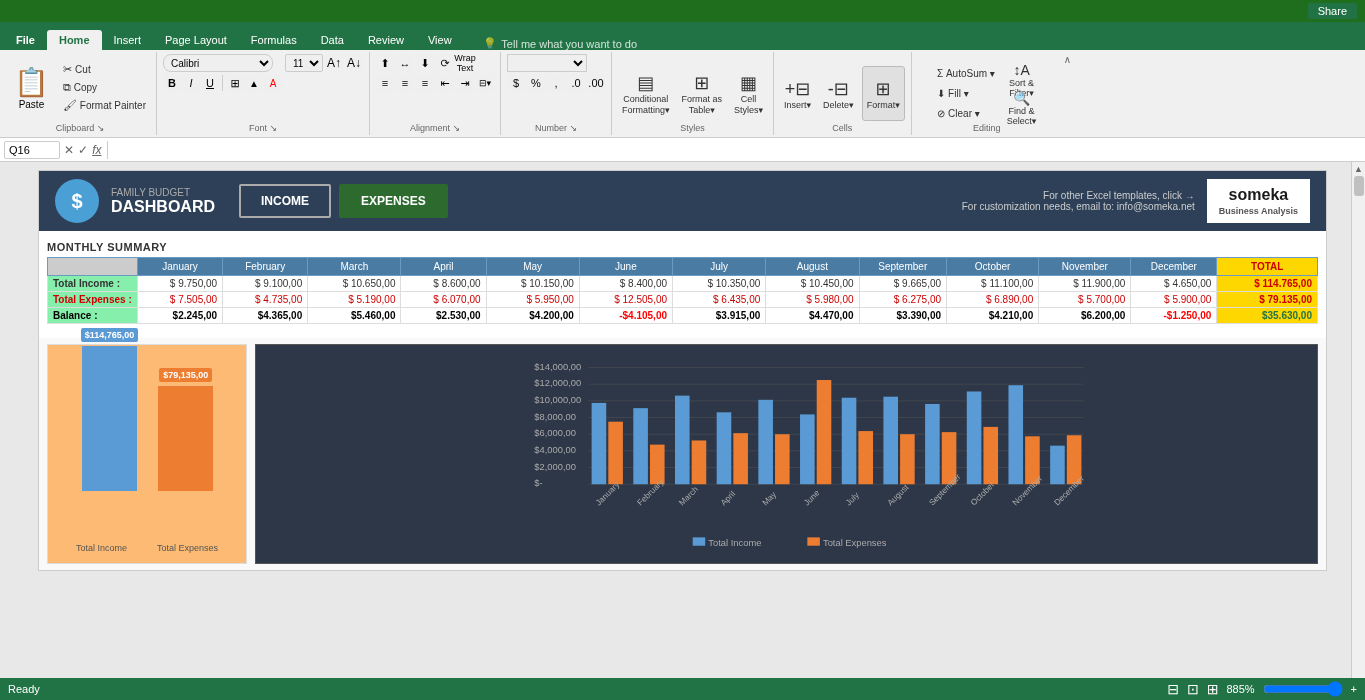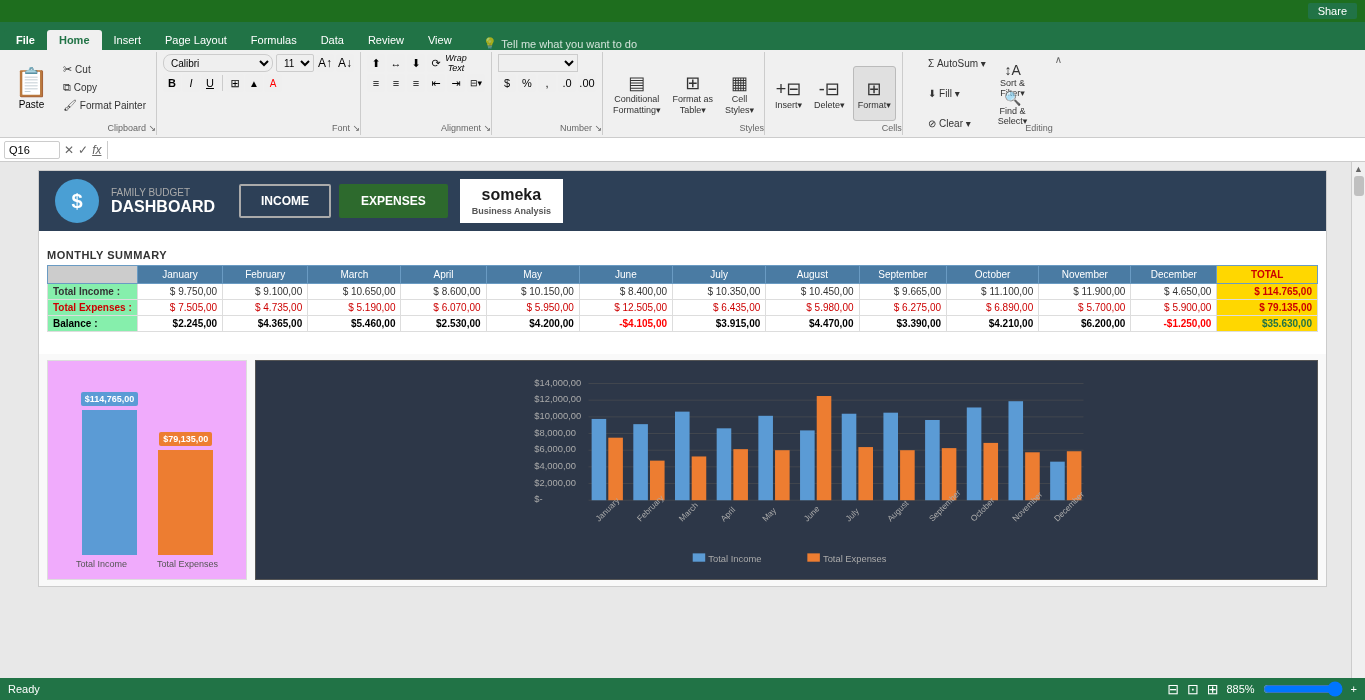--- a/index.html
+++ b/index.html
@@ -55,21 +55,21 @@
       padding: 2px 6px;
       min-width: fit-content;
       position: relative;
     }
     .ribbon-group-label {
       font-size: 9px;
       color: #666;
       position: absolute;
       bottom: 2px;
       left: 0; right: 0;
-      text-align: right;
+      text-align: center;
     }
     .ribbon-group-content {
       display: flex;
       flex: 1;
       align-items: center;
       padding-bottom: 12px;
     }
     .ribbon-btn {
       display: flex;
       flex-direction: column;
@@ -216,21 +216,21 @@
       background: white;
       padding: 4px 10px;
       margin-left: 16px;
       font-weight: bold;
       font-size: 12px;
       text-align: center;
     }
 
     
     .monthly-summary {
-      padding: 18px 8px;
+      padding: 10px 8px;
     }
     .section-title {
       font-size: 11px;
       font-weight: bold;
       color: #333;
       margin-bottom: 4px;
       letter-spacing: 0.5px;
     }
     .summary-table {
       width: 100%;
@@ -270,29 +270,30 @@
       padding: 6px 8px;
       background: #f9f9f9;
       margin-top: 4px;
     }
     .chart-container {
       display: flex;
       gap: 8px;
       height: 220px;
     }
     .bar-chart-left {
-      background: #f0abfc;
+      background: #fdba74;
       border: 1px solid #ddd;
       width: 200px;
       display: flex;
       flex-direction: column;
       align-items: center;
       justify-content: flex-end;
       padding: 10px;
       position: relative;
+      gap: 48px;
     }
     .bar-chart-right {
       background: #2d3748;
       border: 1px solid #555;
       flex: 1;
       padding: 10px;
       position: relative;
     }
     .left-bars {
       display: flex;
@@ -381,21 +382,21 @@
     </div>
     <div class="ribbon-group-label">Clipboard <span style="font-size:9px;">↘</span></div>
   </div>
 
   <div class="ribbon-group" style="min-width:160px;">
     <div class="ribbon-group-content" style="flex-direction:column; padding-bottom:0; align-items:flex-start;">
       <div class="font-row" style="margin-bottom:2px;">
         <select class="font-select">
           <option>Calibri</option>
         </select>
-        <div style="display:flex; align-items:center; gap:2px; margin-left:3px;">
+        <div style="display:flex; align-items:center; gap:2px; margin-left:12px;">
           <select class="size-select">
             <option>11</option>
           </select>
           <button class="fmt-btn" style="font-size:12px;">A↑</button>
           <button class="fmt-btn" style="font-size:12px;">A↓</button>
         </div>
       </div>
       <div class="format-btns">
         <button class="fmt-btn" style="font-weight:bold;">B</button>
         <button class="fmt-btn" style="font-style:italic;">I</button>
@@ -409,21 +410,21 @@
     <div class="ribbon-group-label">Font <span style="font-size:9px;">↘</span></div>
   </div>
 
   <div class="ribbon-group" style="min-width:120px;">
     <div class="ribbon-group-content" style="flex-direction:column; padding-bottom:0; align-items:flex-start;">
       <div style="display:flex; gap:2px; margin-bottom:2px;">
         <button class="fmt-btn">⬆</button>
         <button class="fmt-btn">↔</button>
         <button class="fmt-btn">⬇</button>
         <button class="fmt-btn">⟳</button>
-        <button class="fmt-btn" style="font-size:9px;font-style:italic;">Wrap Text</button>
+        <button class="fmt-btn" style="font-size:9px;">Wrap Text</button>
       </div>
       <div style="display:flex; gap:2px;">
         <button class="fmt-btn">≡</button>
         <button class="fmt-btn">≡</button>
         <button class="fmt-btn">≡</button>
         <button class="fmt-btn">⇤</button>
         <button class="fmt-btn">⇥</button>
         <button class="fmt-btn" style="font-size:9px;">⊟▾</button>
       </div>
     </div>
@@ -479,21 +480,21 @@
       <div class="ribbon-btn" style="height:55px; background:#e0e0e0; border:1px solid #bbb;">
         <span style="font-size:18px;">⊞</span>
         <span style="font-size:9px;">Format▾</span>
       </div>
     </div>
     <div class="ribbon-group-label">Cells</div>
   </div>
 
   <div class="ribbon-group" style="min-width:150px; border-right:none;">
     <div class="ribbon-group-content" style="flex-direction:row; gap:4px; padding-bottom:0; align-items:center;">
-      <div style="display:flex; flex-direction:column; gap:12px;">
+      <div style="display:flex; flex-direction:column; gap:2px;">
         <div class="ribbon-btn-small" style="height:18px;">Σ AutoSum ▾</div>
         <div class="ribbon-btn-small" style="height:18px;">⬇ Fill ▾</div>
         <div class="ribbon-btn-small" style="height:18px;">⊘ Clear ▾</div>
       </div>
       <div style="display:flex; flex-direction:column; align-items:center; gap:2px;">
         <div class="ribbon-btn" style="height:26px; padding:2px 4px;">
           <span style="font-size:14px;">↕A</span>
           <span style="font-size:9px; text-align:center;">Sort &amp;<br>Filter▾</span>
         </div>
         <div class="ribbon-btn" style="height:26px; padding:2px 4px;">
@@ -531,20 +532,24 @@
       <div class="dash-logo">
         <span>$</span>
       </div>
       <div class="dash-title">
         <div class="sub">FAMILY BUDGET</div>
         <div class="main">DASHBOARD</div>
       </div>
       <div class="dash-nav">
         <button class="dash-nav-btn active-income">INCOME</button>
         <button class="dash-nav-btn active-expenses">EXPENSES</button>
+      </div>
+      <div class="dash-info">
+        <div>For other Excel templates, click →</div>
+        <div>For customization needs, email to: info@someka.net</div>
       </div>
       <div class="dash-brand" style="font-size:11px; line-height:1.3; margin-left:12px; padding:6px 12px;">
         <div style="font-size:16px; font-weight:bold; color:#1a1a1a;">someka</div>
         <div style="font-size:9px; color:#555;">Business Analysis</div>
       </div>
     </div>
 
     <div class="monthly-summary">
       <div class="section-title">MONTHLY SUMMARY</div>
       <table class="summary-table">

